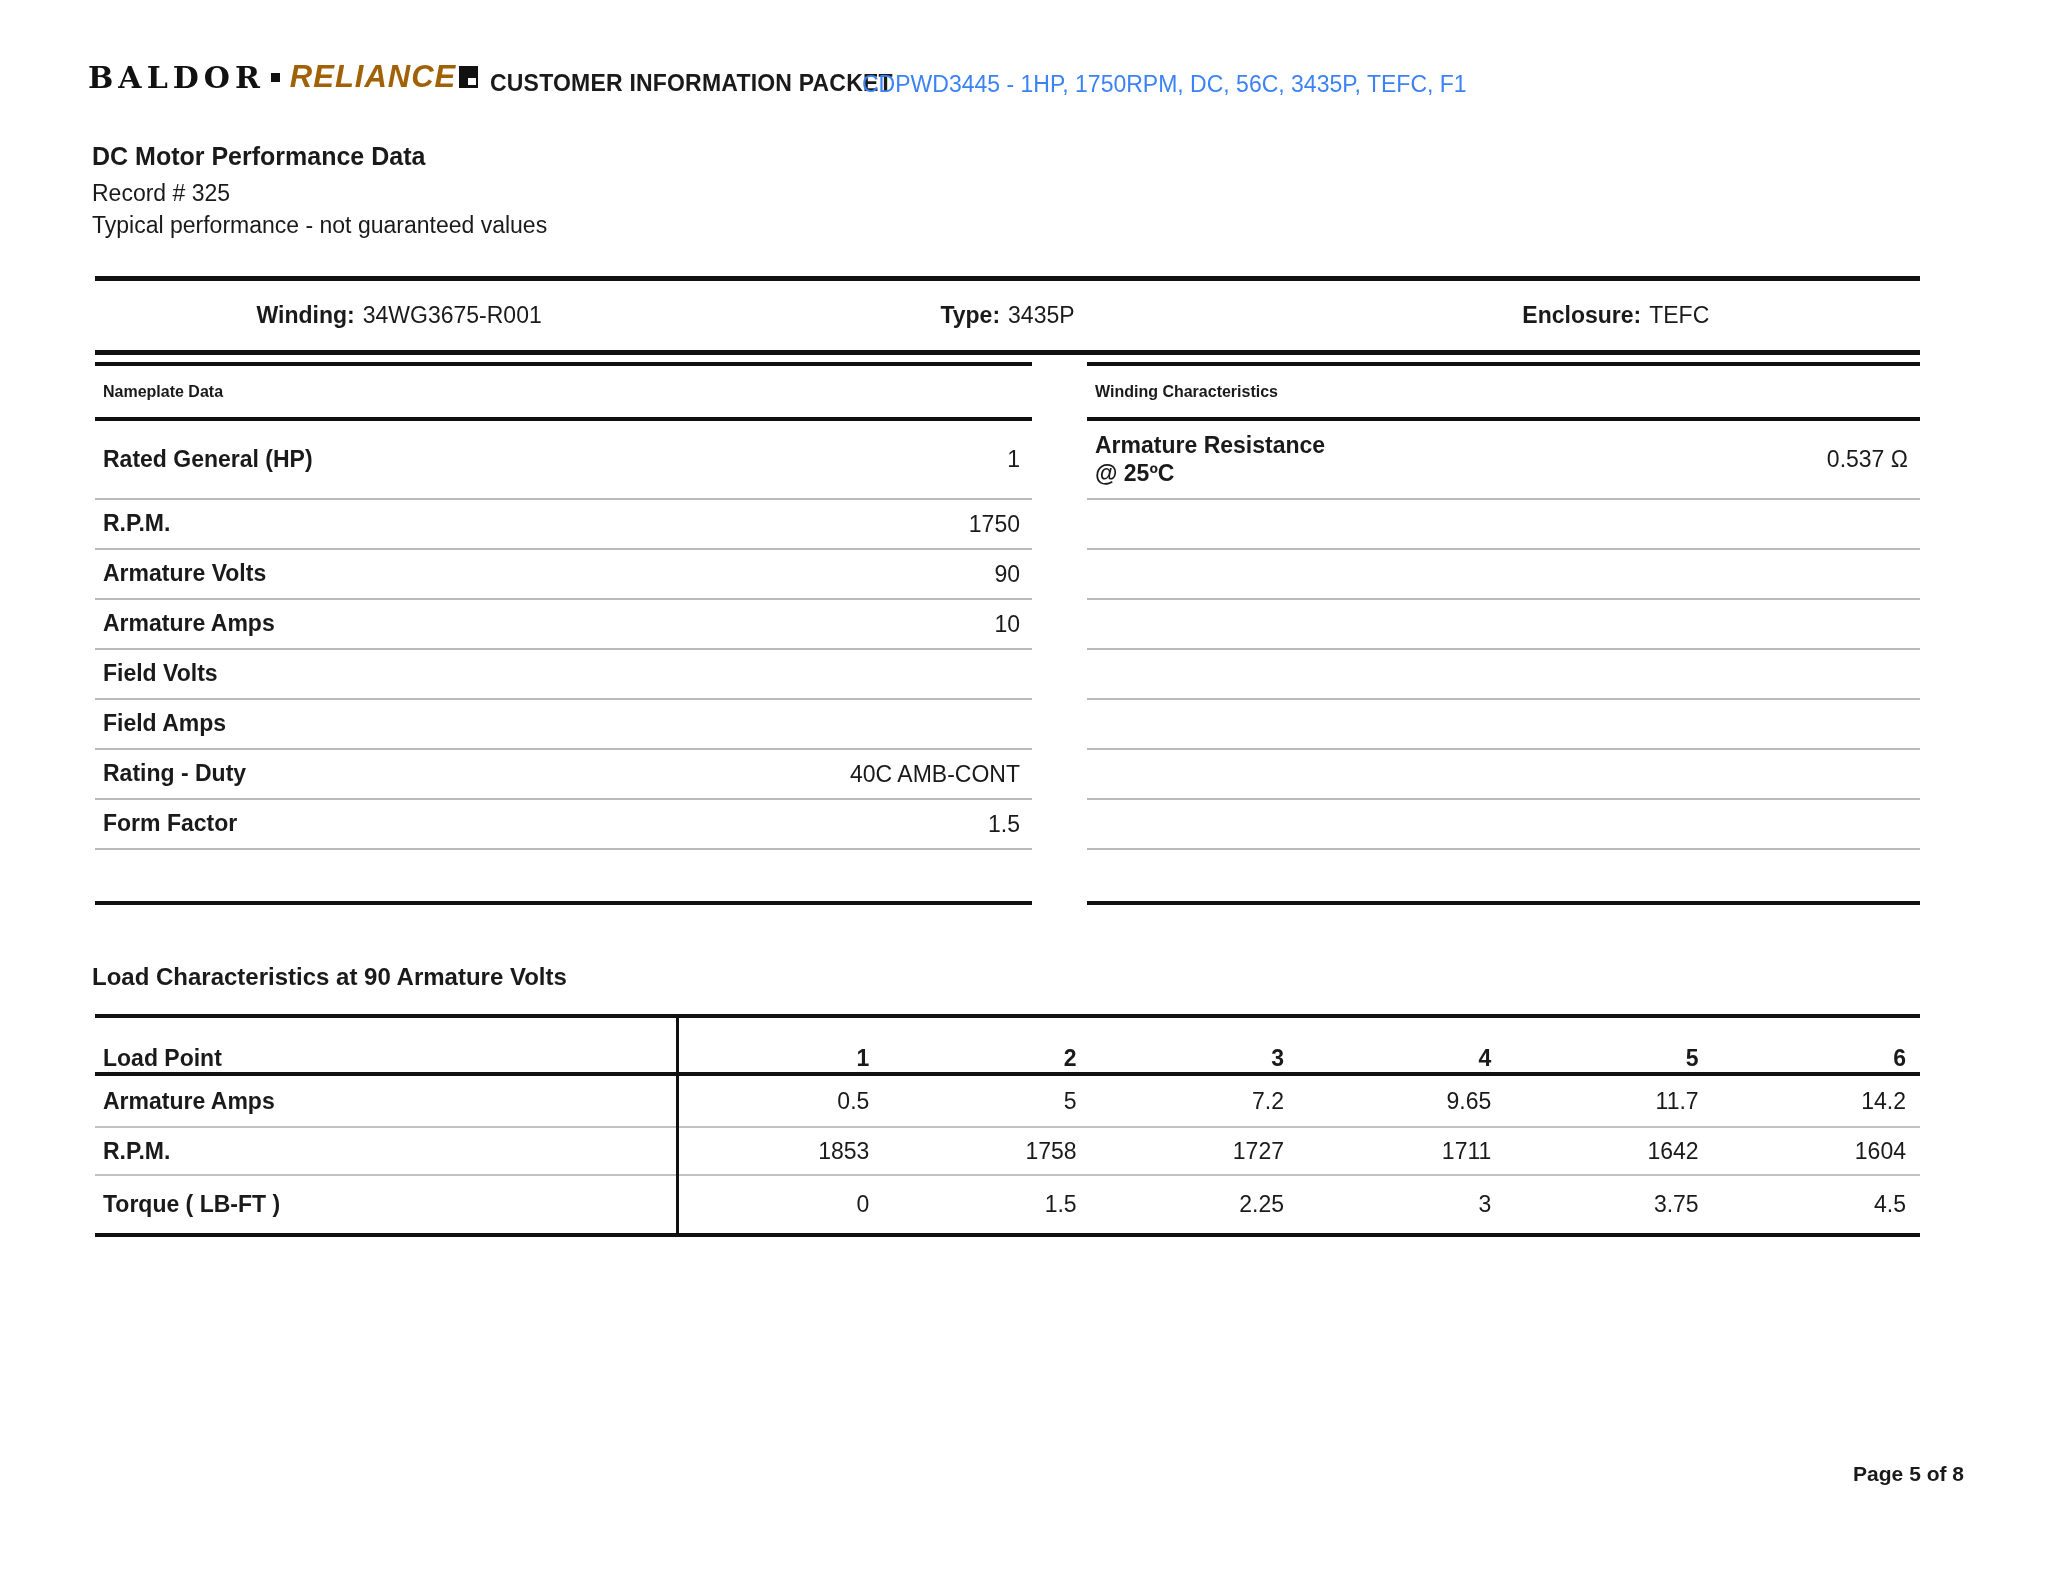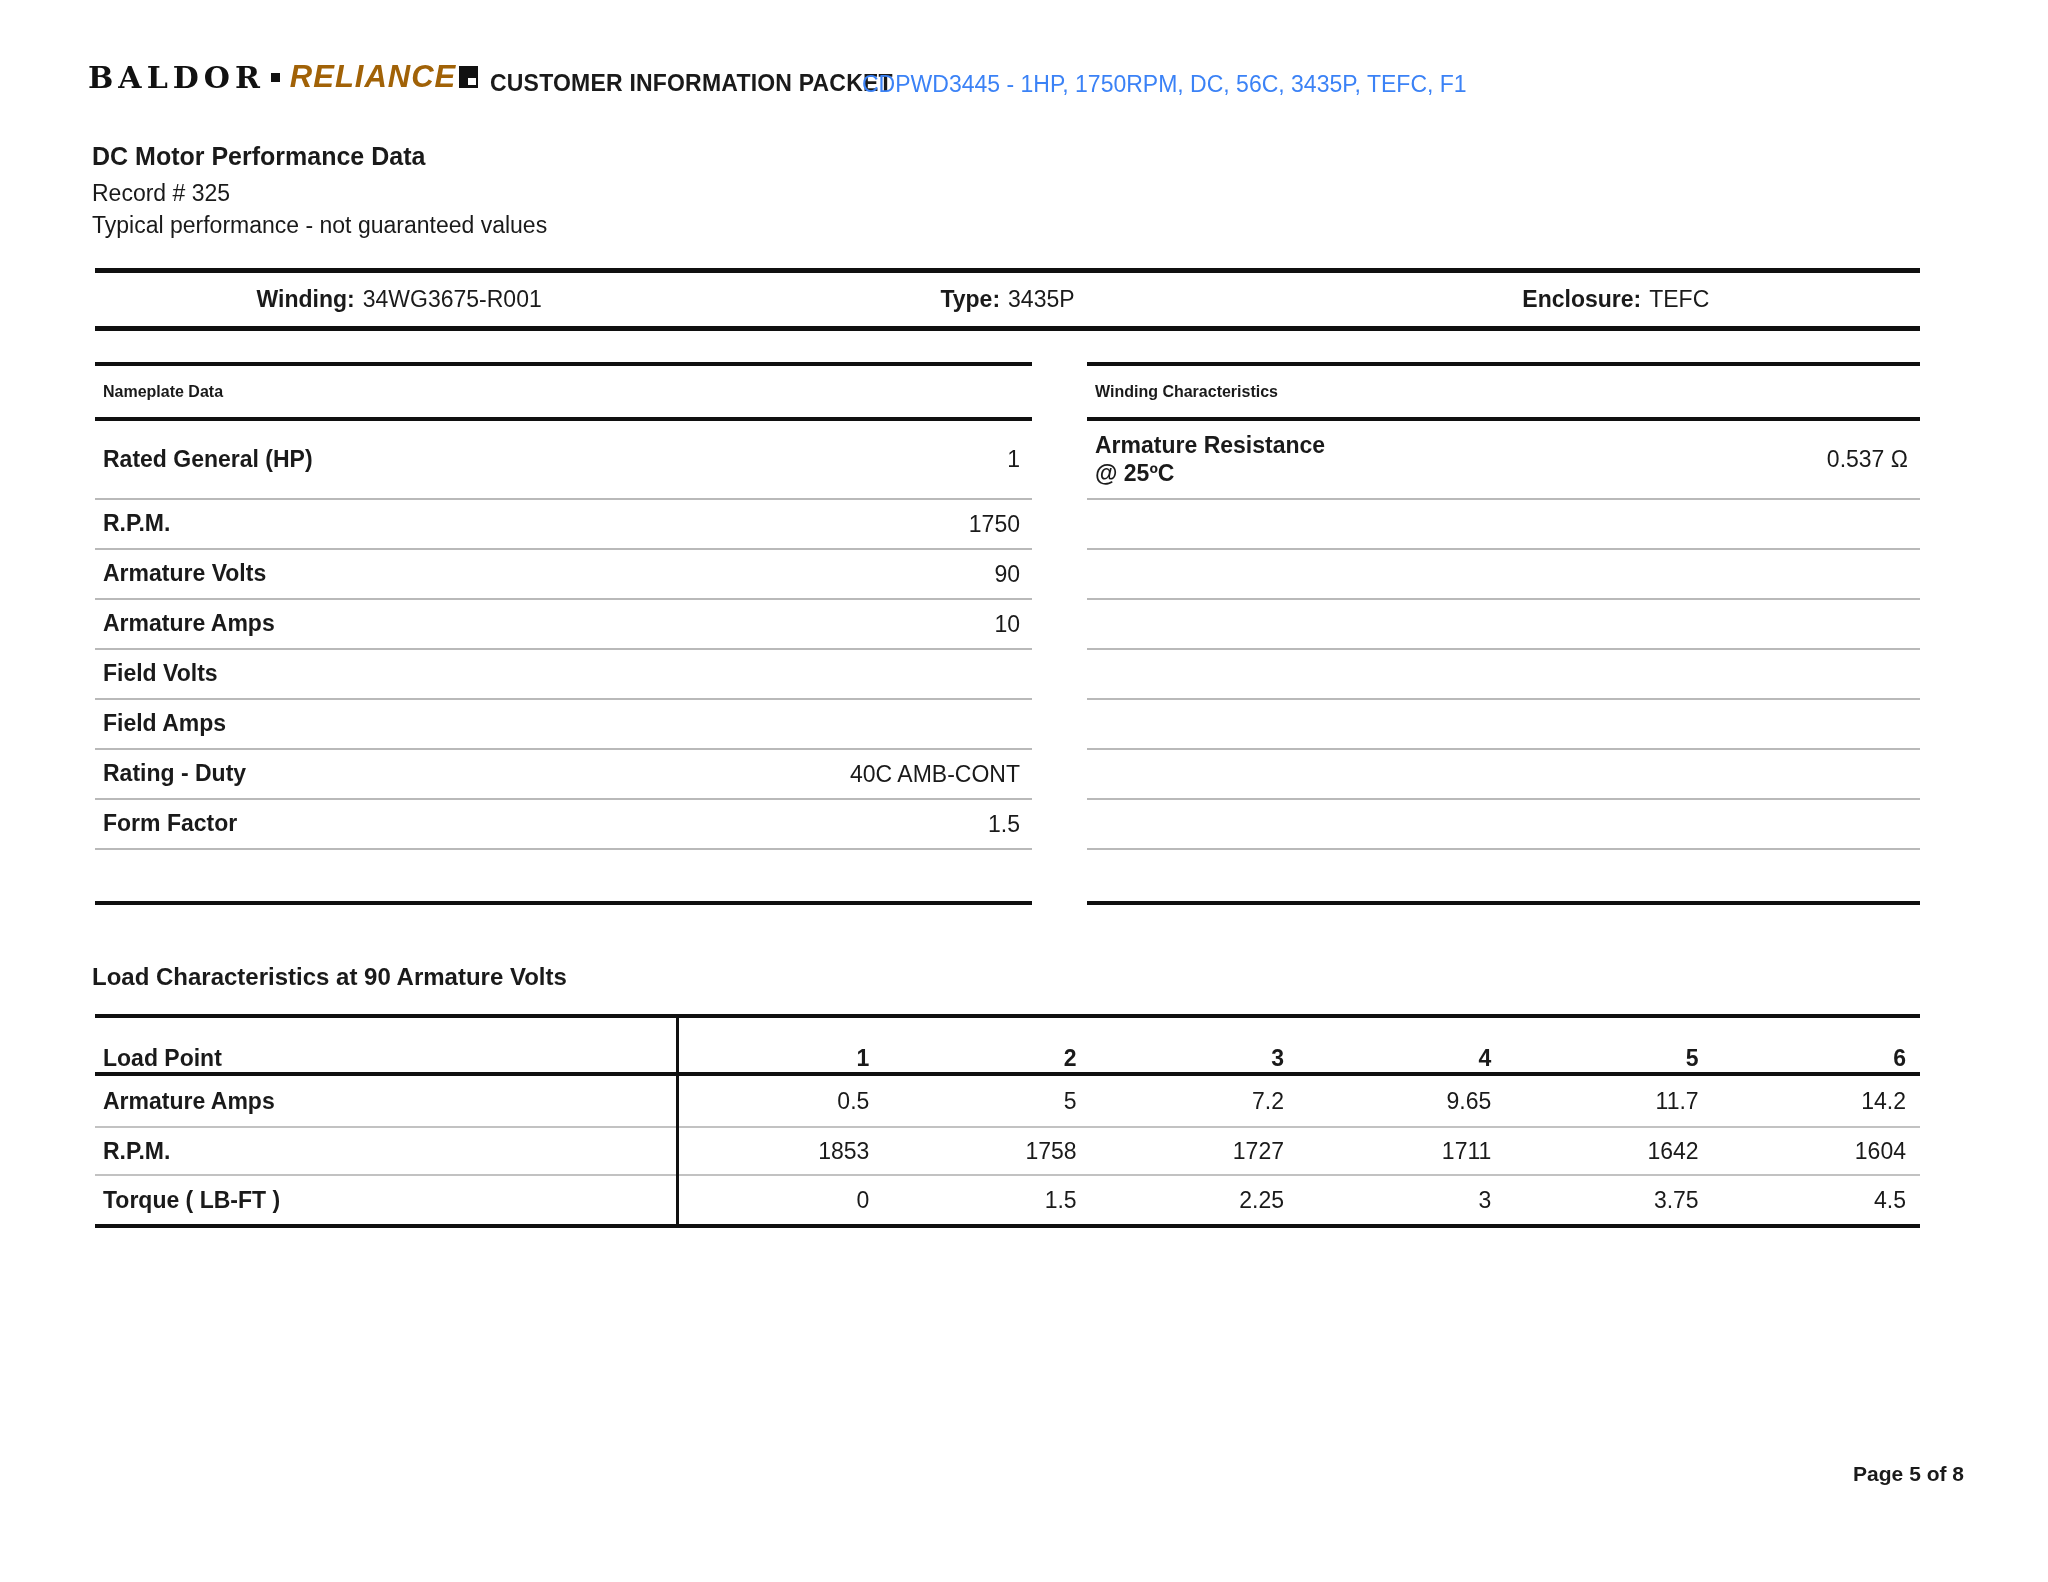--- a/index.html
+++ b/index.html
@@ -25,21 +25,21 @@
   .cip-title { position: absolute; left: 490px; top: 70px; font-weight: bold; font-size: 23px; letter-spacing: 0.2px; }
   .prod-line { position: absolute; left: 862px; top: 71px; font-size: 23px; color: #3b82f6; }
 
   
   .doc-title  { position: absolute; left: 92px; top: 142px; font-weight: bold; font-size: 25px; }
   .doc-record { position: absolute; left: 92px; top: 180px; font-size: 23px; }
   .doc-note   { position: absolute; left: 92px; top: 212px; font-size: 23px; }
 
   
   .winding {
-    position: absolute; left: 95px; top: 268px; width: 1825px; height: 63px;
+    position: absolute; left: 95px; top: 276px; width: 1825px; height: 79px;
     border-top: 5px solid #101010; border-bottom: 5px solid #101010;
     display: flex;
     justify-content: center;
   }
   .wind-item { flex: 1; display: flex; align-items: center; justify-content: center; font-size: 23px; }
   .wind-item .lbl { font-weight: bold; margin-right: 8px; }
 
   
   .tbl { position: absolute; top: 362px; border-top: 4px solid #101010; border-bottom: 4px solid #101010; }
   .tbl-left  { left: 95px;  width: 937px; }
@@ -66,21 +66,21 @@
     border-top: 4px solid #101010; border-bottom: 4px solid #101010;
   }
   .load-vline { position: absolute; left: 581px; top: 0; bottom: 0; width: 3px; background: #101010; }
   .lrow { display: grid; grid-template-columns: 581px repeat(6, 1fr); align-items: center; font-size: 23px; }
   .lrow .cell { text-align: right; padding-right: 14px; }
   .lrow .lbl-cell { text-align: left; padding-left: 8px; font-weight: bold; }
   .lrow-head { height: 32px; border-bottom: 4px solid #101010; margin-top: 26px; }
   .lrow-head .cell { font-weight: bold; }
   .lrow-1 { height: 52px; border-bottom: 2px solid #c2c2c2; }
   .lrow-2 { height: 48px; border-bottom: 2px solid #c2c2c2; }
-  .lrow-3 { height: 48px; }
+  .lrow-3 { height: 57px; }
 
   
   .footer-page { position: absolute; right: 84px; top: 1462px; font-weight: bold; font-size: 21px; }
 </style>
 </head>
 <body>
 
 <div id="page">
 
   <div class="logo">

